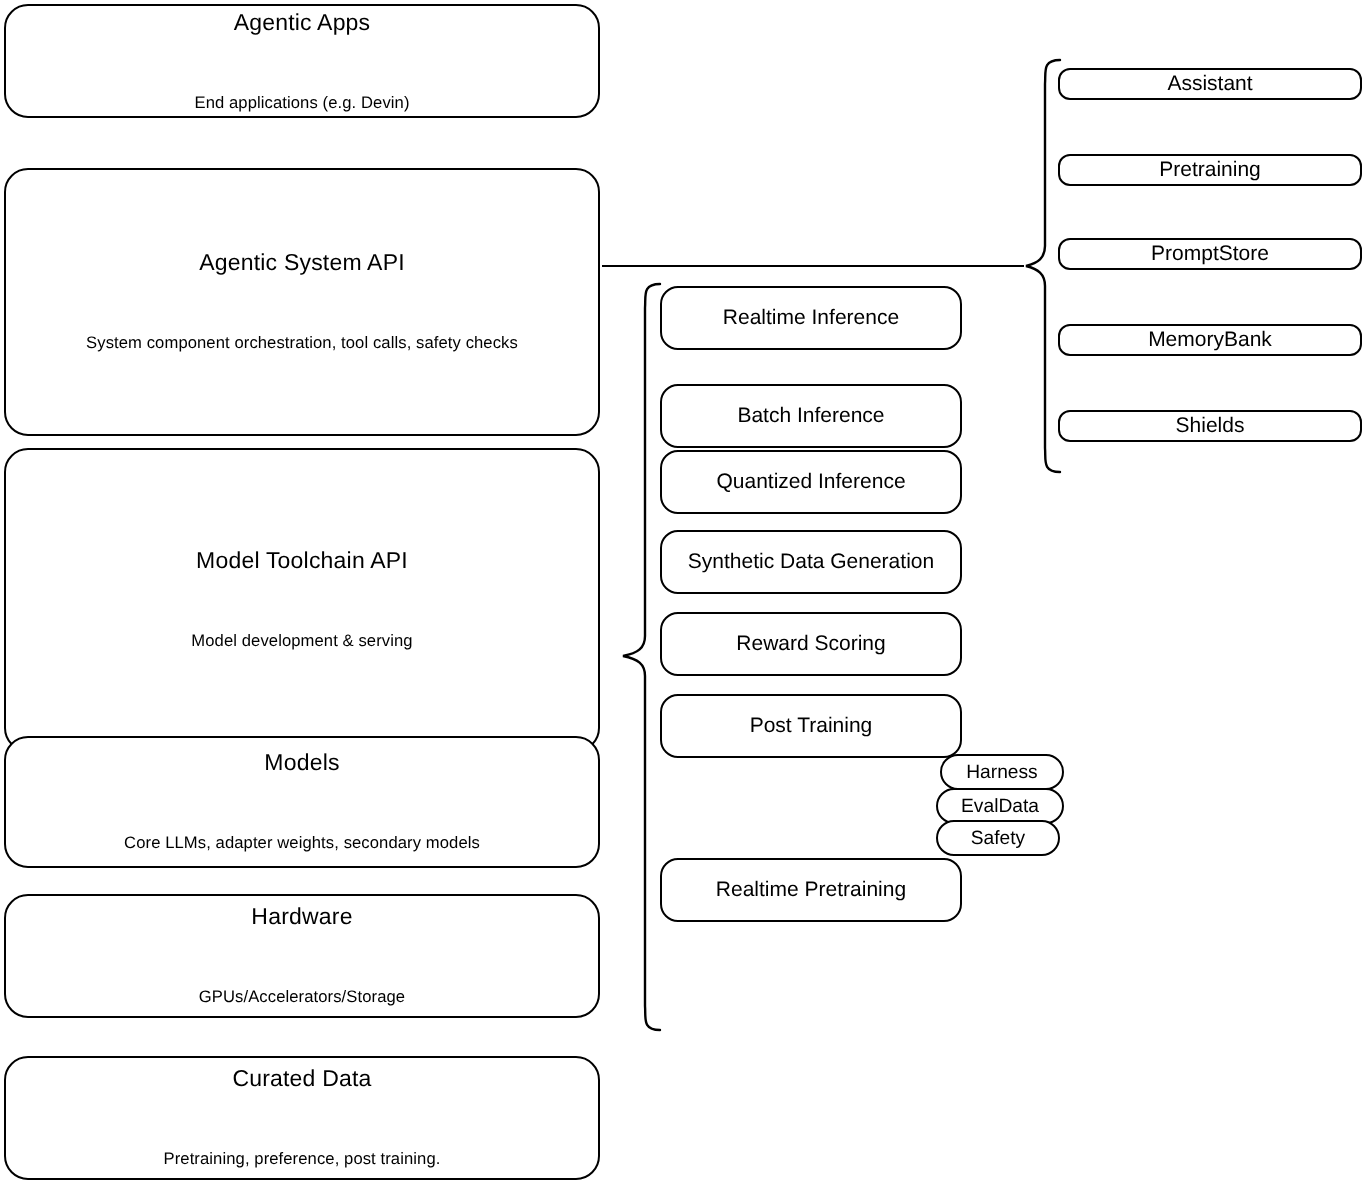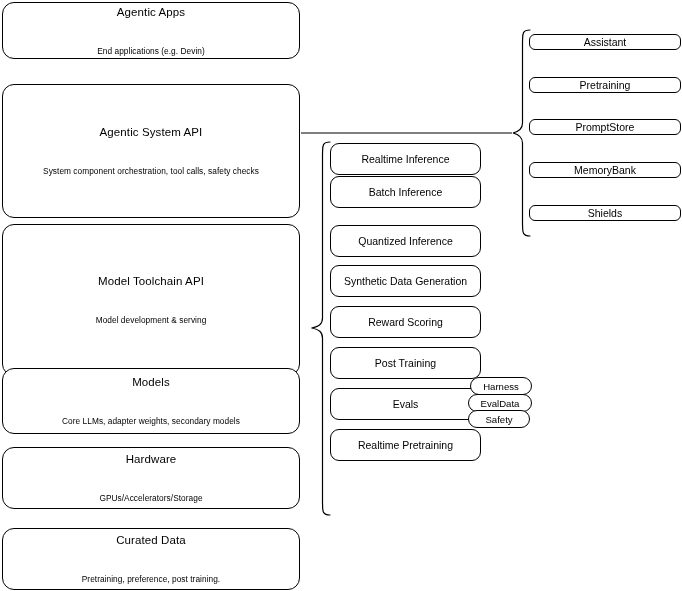--- a/index.html
+++ b/index.html
@@ -133,37 +133,34 @@
   </div>
 
   <div class="node layer" style="top:528px; height:62px;">
     <div class="title">Curated Data</div>
     <div class="subtitle">Pretraining, preference, post training.</div>
   </div>
 
   <div class="node pill-mid" style="top:143px;">
     <span>Realtime Inference</span>
   </div>
-  <div class="node pill-mid" style="top:176px;">
+  <div class="node pill-mid" style="top:192px;">
     <span>Batch Inference</span>
   </div>
   <div class="node pill-mid" style="top:225px;">
     <span>Quantized Inference</span>
   </div>
   <div class="node pill-mid" style="top:265px;">
     <span>Synthetic Data Generation</span>
   </div>
   <div class="node pill-mid" style="top:306px;">
     <span>Reward Scoring</span>
   </div>
   <div class="node pill-mid" style="top:347px;">
     <span>Post Training</span>
-  </div>
-  <div class="node pill-mid" style="top:388px;">
-    <span>Evals</span>
   </div>
   <div class="node pill-mid" style="top:429px;">
     <span>Realtime Pretraining</span>
   </div>
 
   <div class="node pill-tiny" style="left:470px; top:377px; width:62px;">
     <span>Harness</span>
   </div>
   <div class="node pill-tiny" style="left:468px; top:394px; width:64px;">
     <span>EvalData</span>

